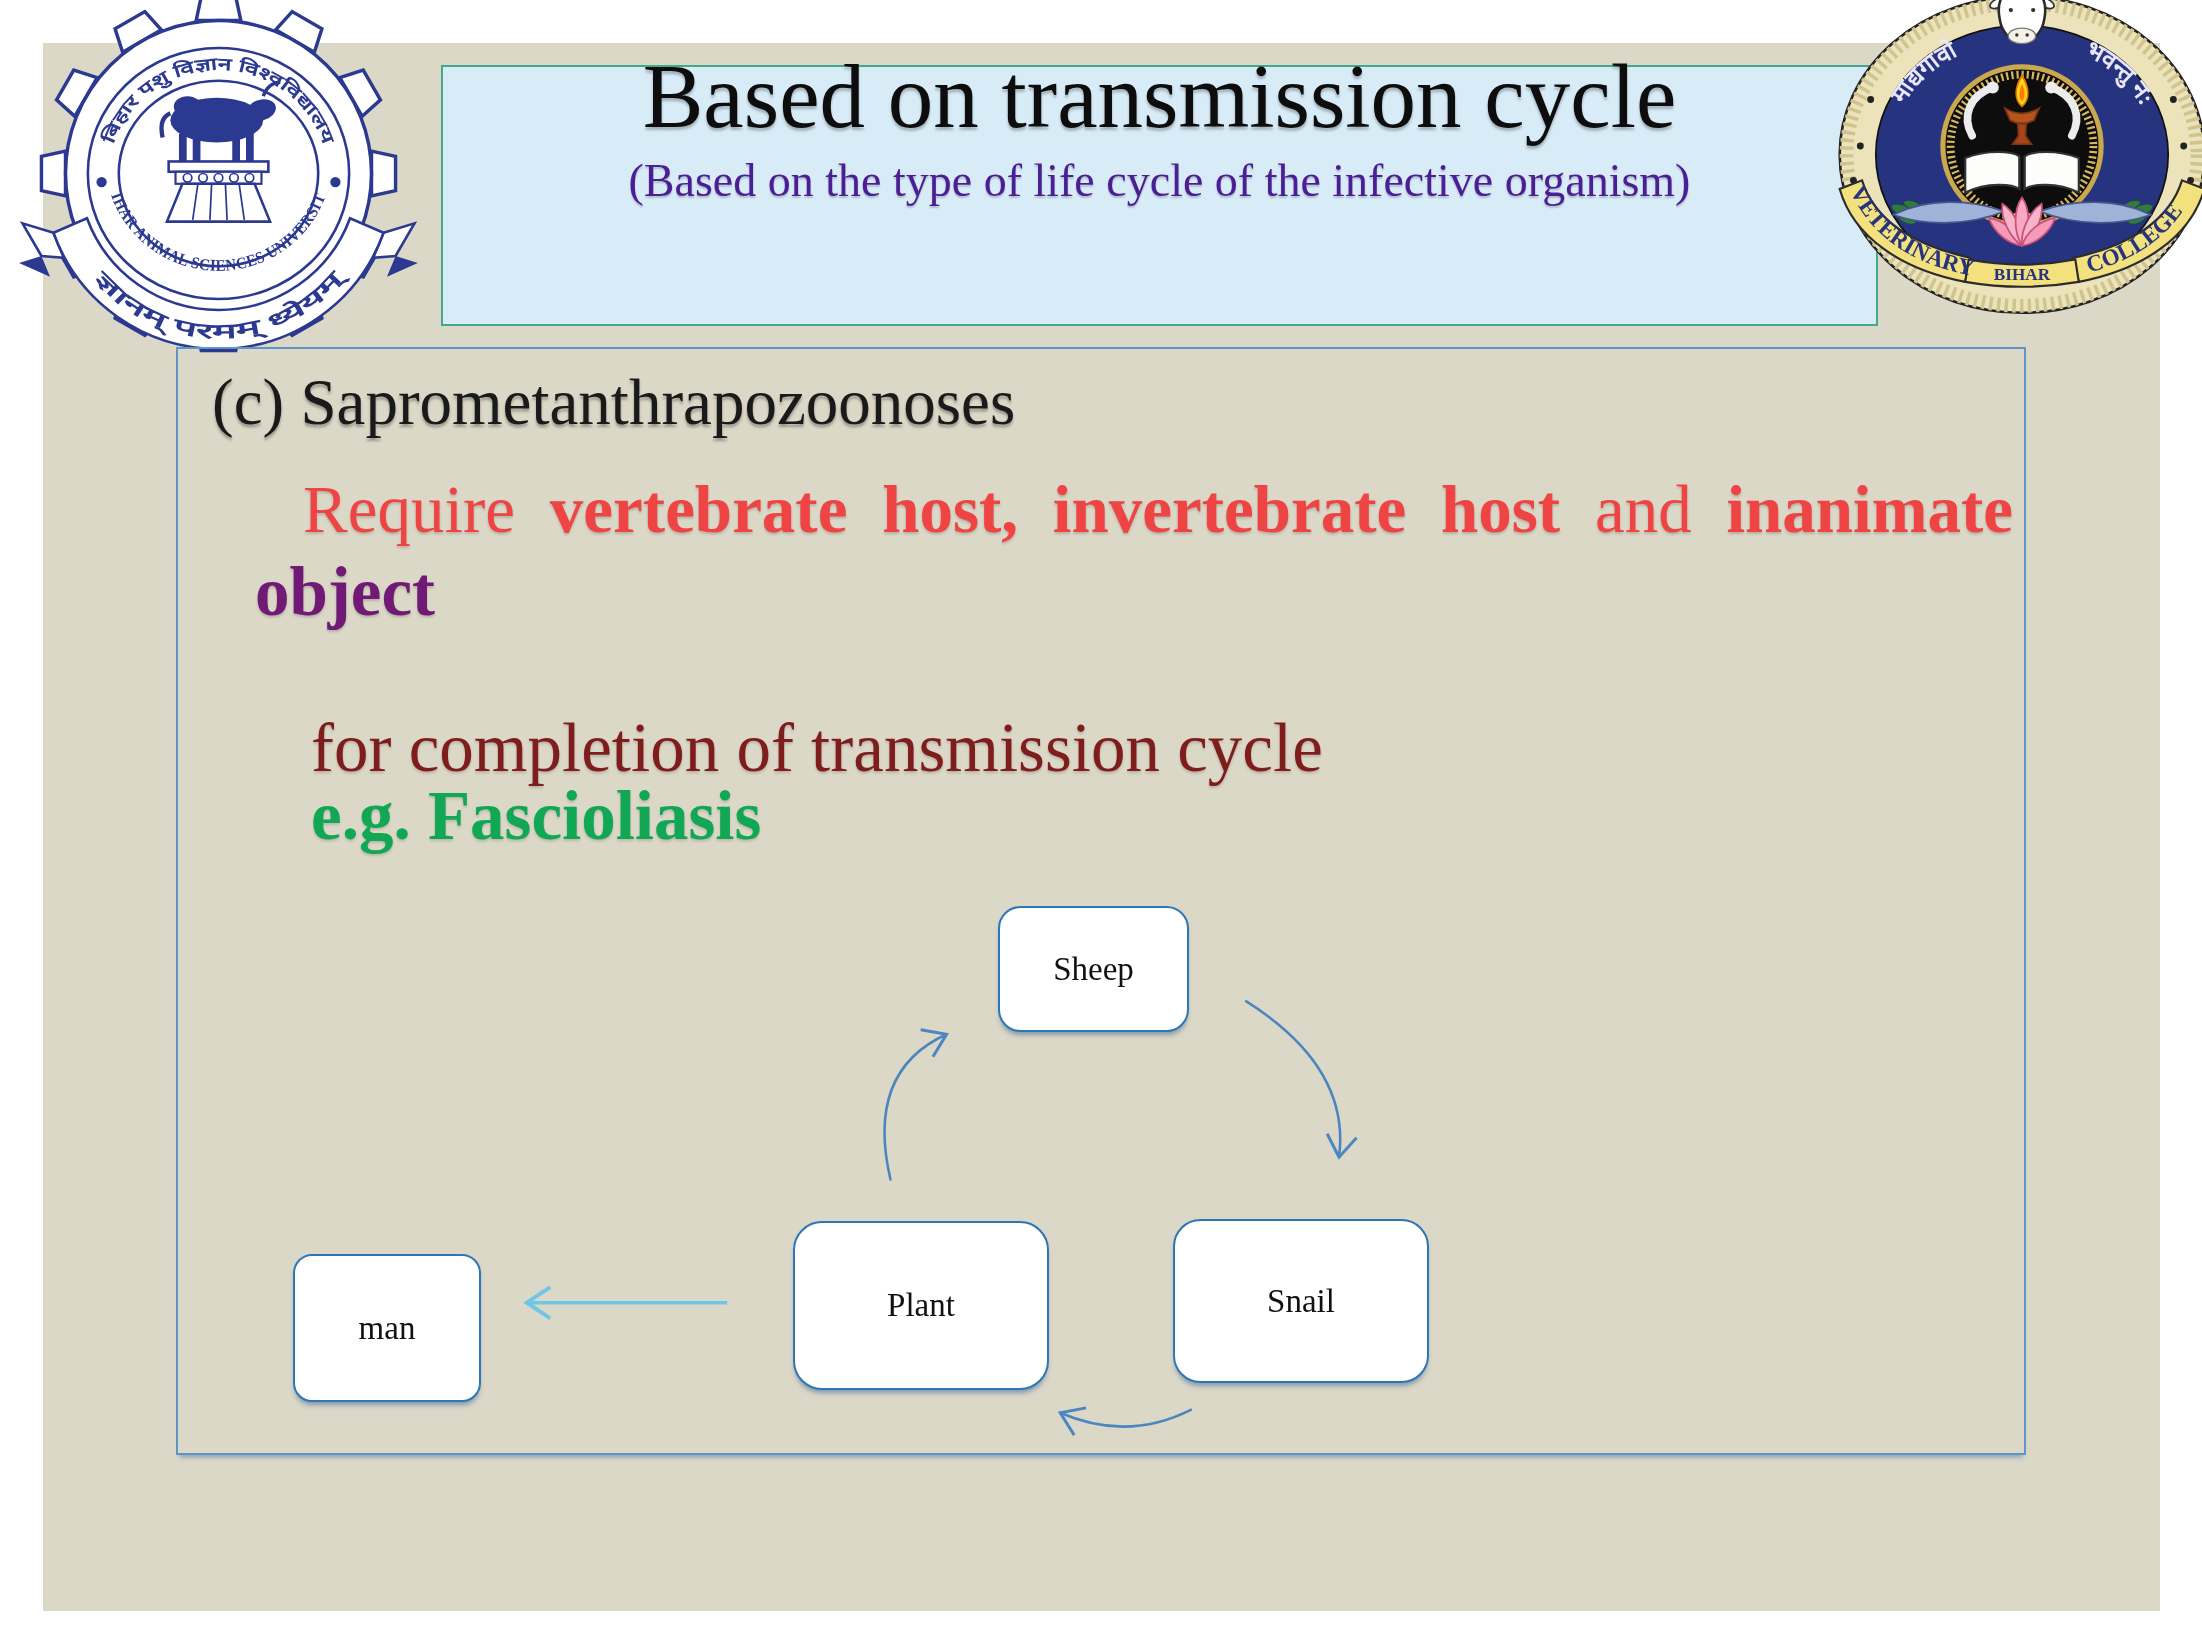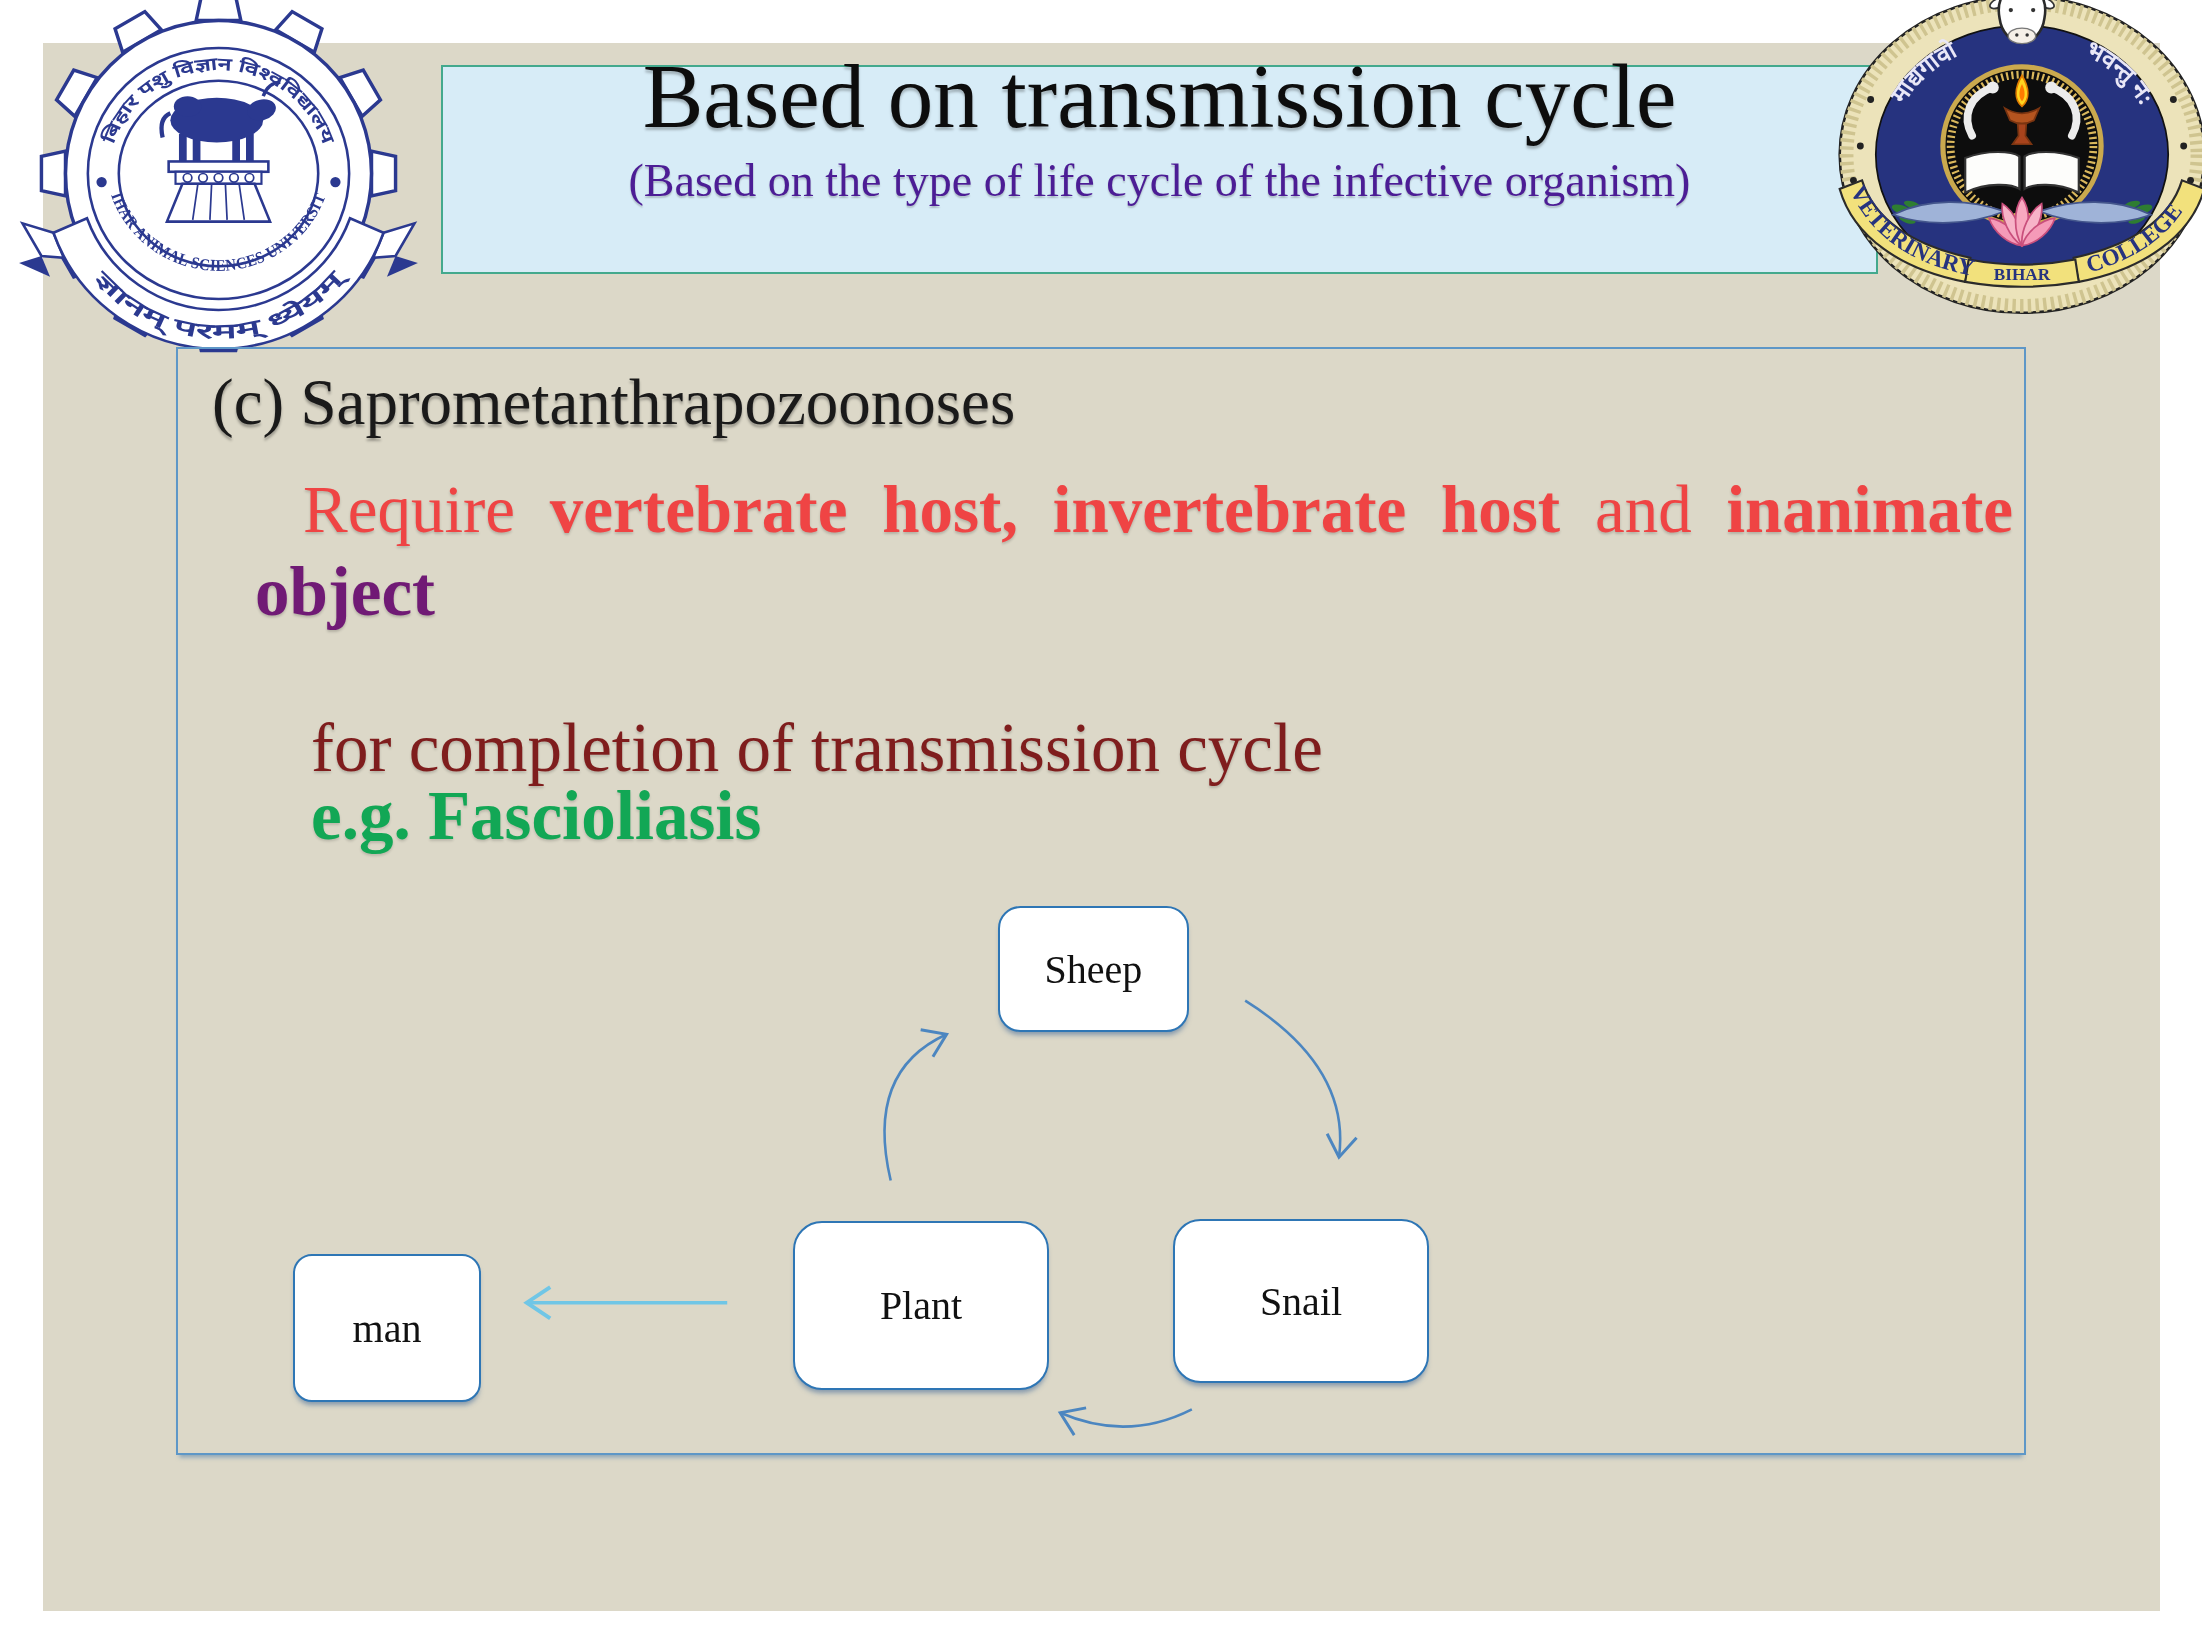--- a/index.html
+++ b/index.html
@@ -1,21 +1,21 @@
 <!DOCTYPE html>
 <html style="font-size:13.8px"><head>
 <meta charset="utf-8">
 <style>
   html,body{margin:0;padding:0;}
   body{width:2203px;height:1652px;background:#ffffff;font-family:"Liberation Serif","DejaVu Serif",serif;}
   .page{position:relative;width:2203px;height:1652px;background:#ffffff;overflow:hidden;}
   .slide-bg{position:absolute;left:43px;top:43px;width:2117px;height:1568px;background:#dcd8c8;}
 
   
-  .banner{position:absolute;left:441px;top:65px;width:1437px;height:209px;background:#d7ecf7;
+  .banner{position:absolute;left:441px;top:65px;width:1437px;height:261px;background:#d7ecf7;
           border:2.6px solid #43a98d;box-sizing:border-box;}
   .banner .title{position:absolute;left:0;top:-16.3px;width:100%;text-align:center;font-size:91px;
           line-height:1;color:#0d0d0d;text-shadow:0 2.6px 2.6px rgba(0,0,0,.25);white-space:nowrap;}
   .banner .subtitle{position:absolute;left:0;top:91px;width:100%;text-align:center;font-size:46px;
           font-weight:normal;line-height:1;color:#4c1d95;text-shadow:0 1.7px 1.7px rgba(0,0,0,.2);white-space:nowrap;}
 
   
   .content-box{position:absolute;left:176px;top:347px;width:1850px;height:1108px;
           border:2.6px solid #5e97c7;box-sizing:border-box;
           box-shadow:0 5.2px 4.3px -2.6px rgba(70,120,170,.55);}
@@ -24,21 +24,21 @@
   .require-line{left:303px;top:476px;width:1710px;font-size:67px;color:#ef4444;
           text-align:justify;text-align-last:justify;white-space:normal;line-height:1;
           text-shadow:0 1.7px 2.6px rgba(0,0,0,.18);position:absolute;}
   .require-line .b{font-weight:bold;}
   .object-line{left:243px;top:558px;font-size:69px;font-weight:bold;color:#701a75;text-shadow:0 1.7px 2.6px rgba(0,0,0,.18);}
   .completion-line{left:299px;top:714px;font-size:69px;color:#7f1d1d;text-shadow:0 1.7px 2.6px rgba(0,0,0,.18);}
   .example-line{left:299px;top:782px;font-size:69px;font-weight:bold;color:#12a755;text-shadow:0 1.7px 2.6px rgba(0,0,0,.15);}
 
   
   .node{position:absolute;background:#ffffff;border:2.6px solid #2e76b5;border-radius:26px;
-        display:flex;align-items:center;justify-content:center;font-size:40px;color:#111;
+        display:flex;align-items:center;justify-content:center;font-size:33px;color:#111;
         box-sizing:border-box;box-shadow:0 5.2px 5.2px -2.6px rgba(60,100,150,.55);}
   .node-sheep{left:998px;top:906px;width:191px;height:126px;border-radius:22.4px;}
   .node-plant{left:793px;top:1221px;width:256px;height:169px;border-radius:29px;}
   .node-snail{left:1173px;top:1219px;width:256px;height:164px;border-radius:27.5px;}
   .node-man{left:293px;top:1254px;width:188px;height:148px;border-radius:19px;}
 
   .arrows{position:absolute;left:0;top:0;pointer-events:none;}
   .logo{position:absolute;}
 </style>
 </head>

